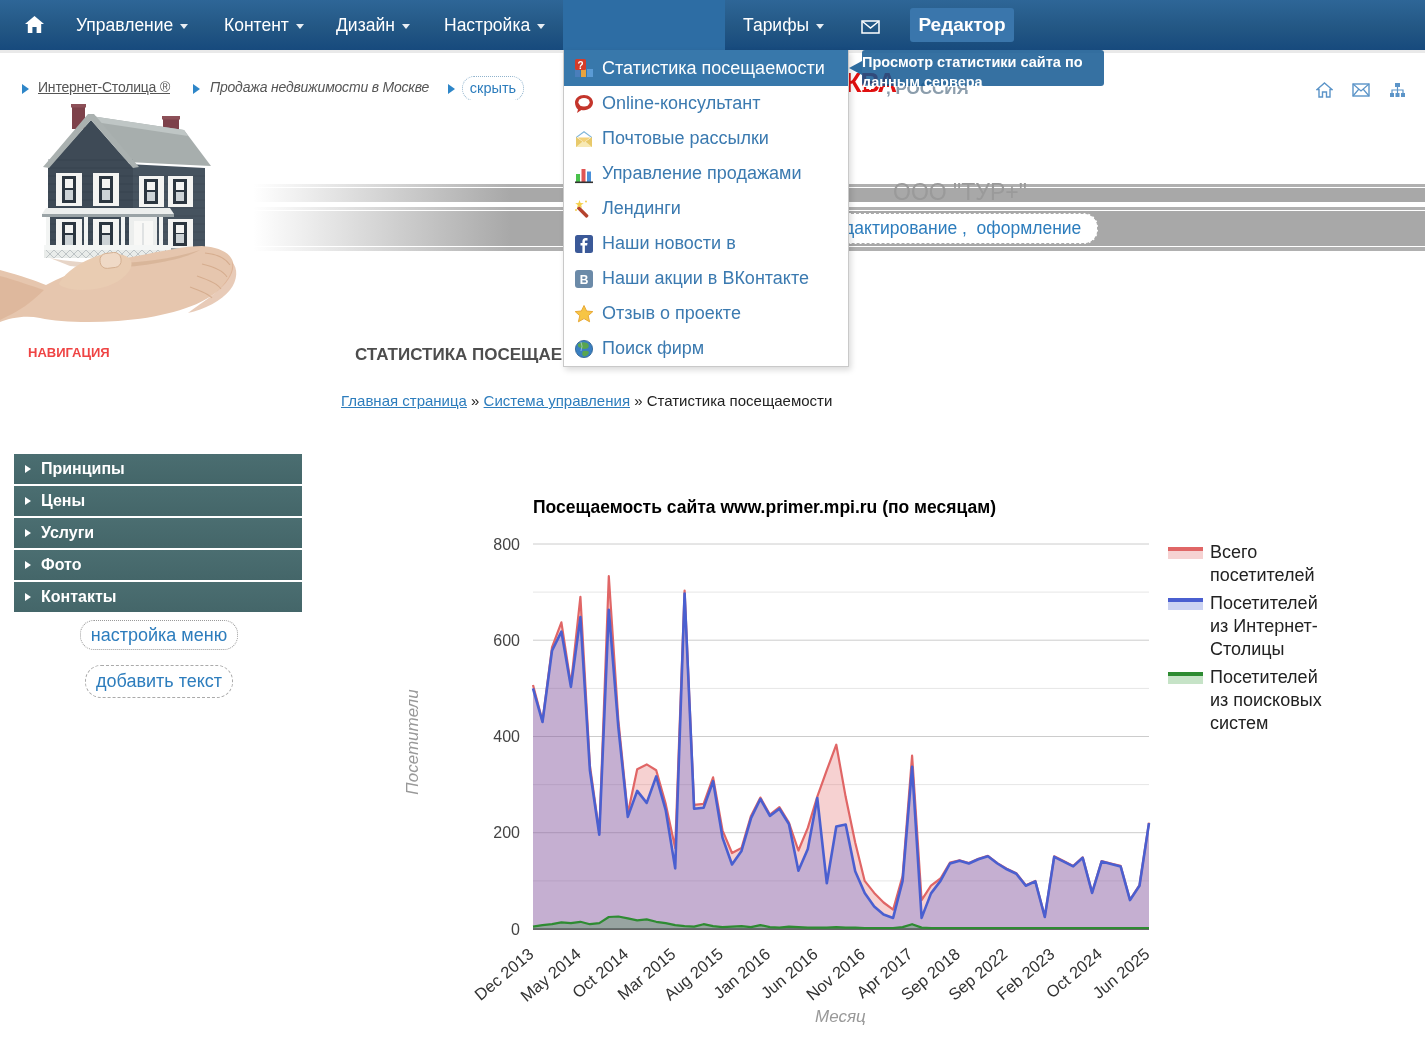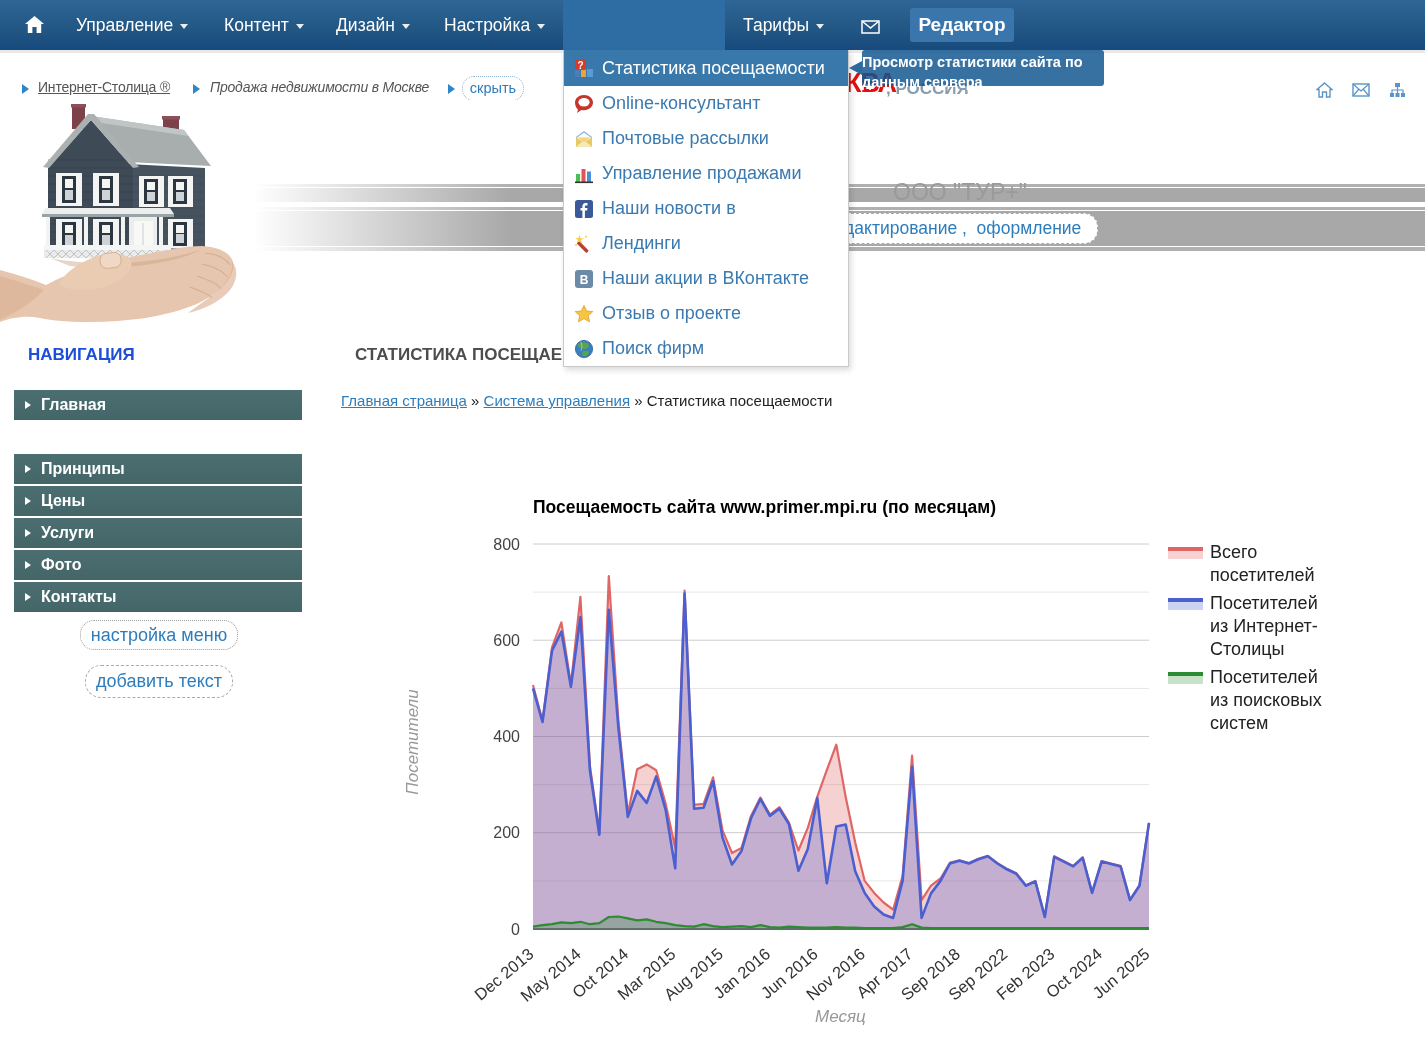--- a/index.html
+++ b/index.html
@@ -31,21 +31,21 @@
 
 
 #banner { position:absolute; left:0; top:100px; width:1425px; height:225px; background:#fff; }
 .stripe { position:absolute; right:0; }
 #mosk { position:absolute; left:785px; top:68px; font-size:27px; font-weight:bold; color:#e01010; letter-spacing:-1px; z-index:20;}
 #ross { position:absolute; left:886px; top:79px; font-size:17px; font-weight:bold; color:#8b9dac; z-index:20;}
 #tur { position:absolute; left:893px; top:179px; font-size:23px; color:#9a9a9a; z-index:3;}
 #pill { position:absolute; left:812px; top:113px; width:286px; height:31px; background:#fff; border:1px dashed #aaa; border-radius:14px; color:#2d7dbd; font-size:17.5px; line-height:29px; padding-left:12px; }
 
 
-#navhdr { position:absolute; left:28px; top:345px; font-size:17px; font-weight:bold; color:#1d4ed8; }
+#navhdr { position:absolute; left:28px; top:345px; font-size:13px; font-weight:bold; color:#ef4444; }
 .sitem { position:absolute; left:14px; width:288px; height:30px; background:linear-gradient(180deg,#4b6e71,#446669); color:#fff; font-weight:bold; font-size:16px; line-height:30px; padding-left:27px; }
 .sitem .tri { position:absolute; left:11px; top:11px; width:0; height:0; border-top:4.5px solid transparent; border-bottom:4.5px solid transparent; border-left:6px solid #fff; }
 .sbtn { position:absolute; color:#2d7dbd; font-size:18px; text-align:center; background:#fff; }
 #sbtn1 { left:80px; top:620px; width:158px; height:30px; border:1px dotted #999; border-radius:14px; line-height:28px; }
 #sbtn2 { left:85px; top:665px; width:148px; height:33px; border:1px dashed #aaa; border-radius:16px; line-height:31px; }
 
 
 #ctitle { position:absolute; left:355px; top:345px; font-size:17px; font-weight:bold; color:#4d4d4d; }
 #cbread { position:absolute; left:341px; top:392px; font-size:15px; color:#222; }
 #cbread a { color:#2d7dbd; }
@@ -247,21 +247,20 @@
 
 <path d="M60 182 C66 172 80 162 97 156 C113 151 128 154 131 161 C134 169 124 180 108 186 C93 191 73 191 64 187 C59 185 58 184 60 182 Z" fill="#e9ccb2"></path>
 <rect x="100" y="153" width="21" height="15" rx="6.5" fill="#efd9c6" stroke="#d2ac8e" stroke-width="0.9" transform="rotate(-7 110 160)"></rect>
 </svg></div>
 </div>
 <div id="mosk">МОСКВА</div>
 <div id="ross">, РОССИЯ</div>
 <div id="tur">ООО "ТУР+"</div>
 
 <div id="navhdr">НАВИГАЦИЯ</div>
-<div class="sitem" style="top:390px"><span class="tri"></span>Главная</div>
 <div class="sitem" style="top:454px"><span class="tri"></span>Принципы</div>
 <div class="sitem" style="top:486px"><span class="tri"></span>Цены</div>
 <div class="sitem" style="top:518px"><span class="tri"></span>Услуги</div>
 <div class="sitem" style="top:550px"><span class="tri"></span>Фото</div>
 <div class="sitem" style="top:582px"><span class="tri"></span>Контакты</div>
 <div class="sbtn" id="sbtn1">настройка меню</div>
 <div class="sbtn" id="sbtn2">добавить текст</div>
 
 <div id="ctitle">СТАТИСТИКА ПОСЕЩАЕМОСТИ</div>
 <div id="cbread"><a href="#">Главная страница</a> » <a href="#">Система управления</a> » Статистика посещаемости</div>
@@ -344,29 +343,29 @@
           <path d="M2 8 L10 13.8 L18 8 L18 18 L2 18Z" fill="#e8c96a"></path>
           <path d="M2 18 L8.5 12.5 L10 13.6 L11.5 12.5 L18 18 Z" fill="#f7e9b5"></path>
         </svg><span>Почтовые рассылки</span></div>
 <div class="ditem"><svg class="mi" width="20" height="20" viewBox="0 0 20 20">
           <rect x="2" y="10" width="4" height="8" fill="#49c24c"></rect>
           <rect x="7.5" y="5" width="4" height="13" fill="#e05555"></rect>
           <rect x="13" y="7.5" width="4" height="10.5" fill="#4a90d9"></rect>
           <rect x="1" y="17.5" width="18" height="1.6" fill="#333"></rect>
         </svg><span>Управление продажами</span></div>
 <div class="ditem"><svg class="mi" width="20" height="20" viewBox="0 0 20 20">
-          <rect x="1" y="1" width="18" height="18" rx="2.5" fill="#3b5998"></rect>
-          <path d="M13.5 6.5 h-1.8 c-.4 0-.8.45-.8 1v1.6 h2.6 l-.4 2.3 h-2.2 V19 h-2.5 v-7.6 H6.5 V9.1 h1.9 V7.2 c0-1.9 1.2-3.2 3-3.2 h2.1 Z" fill="#fff"></path>
-        </svg><span>Наши новости в</span></div>
-<div class="ditem"><svg class="mi" width="20" height="20" viewBox="0 0 20 20">
           <rect x="7" y="6" width="3.4" height="14" rx="1" transform="rotate(-45 8.7 13)" fill="#b5432e"></rect>
           <path d="M5.5 1 L6.6 4 L9.8 4.2 L7.2 6 L8 9 L5.5 7.2 L3 9 L3.8 6 L1.2 4.2 L4.4 4 Z" fill="#f5d04c"></path>
           <circle cx="12" cy="2.5" r="1" fill="#f5d04c"></circle>
           <circle cx="2" cy="11" r="1" fill="#f5d04c"></circle>
         </svg><span>Лендинги</span></div>
+<div class="ditem"><svg class="mi" width="20" height="20" viewBox="0 0 20 20">
+          <rect x="1" y="1" width="18" height="18" rx="2.5" fill="#3b5998"></rect>
+          <path d="M13.5 6.5 h-1.8 c-.4 0-.8.45-.8 1v1.6 h2.6 l-.4 2.3 h-2.2 V19 h-2.5 v-7.6 H6.5 V9.1 h1.9 V7.2 c0-1.9 1.2-3.2 3-3.2 h2.1 Z" fill="#fff"></path>
+        </svg><span>Наши новости в</span></div>
 <div class="ditem"><svg class="mi" width="20" height="20" viewBox="0 0 20 20">
           <rect x="1" y="1" width="18" height="18" rx="3" fill="#6b8aa8"></rect>
           <text x="10" y="14.5" font-size="12" font-weight="bold" fill="#fff" text-anchor="middle" font-family="Liberation Sans">В</text>
         </svg><span>Наши акции в ВКонтакте</span></div>
 <div class="ditem"><svg class="mi" width="20" height="20" viewBox="0 0 20 20">
           <path d="M10 1.5 L12.6 7 L18.8 7.6 L14.2 11.7 L15.6 17.8 L10 14.6 L4.4 17.8 L5.8 11.7 L1.2 7.6 L7.4 7 Z" fill="#f7c544" stroke="#e8a937" stroke-width="1"></path>
         </svg><span>Отзыв о проекте</span></div>
 <div class="ditem"><svg class="mi" width="20" height="20" viewBox="0 0 20 20">
           <circle cx="10" cy="10" r="8.6" fill="#3a7fc1"></circle>
           <path d="M4 5 Q8 2 13 4 Q16 6 14 9 Q10 11 7 9 Q3 8 4 5Z" fill="#59a54f"></path>

